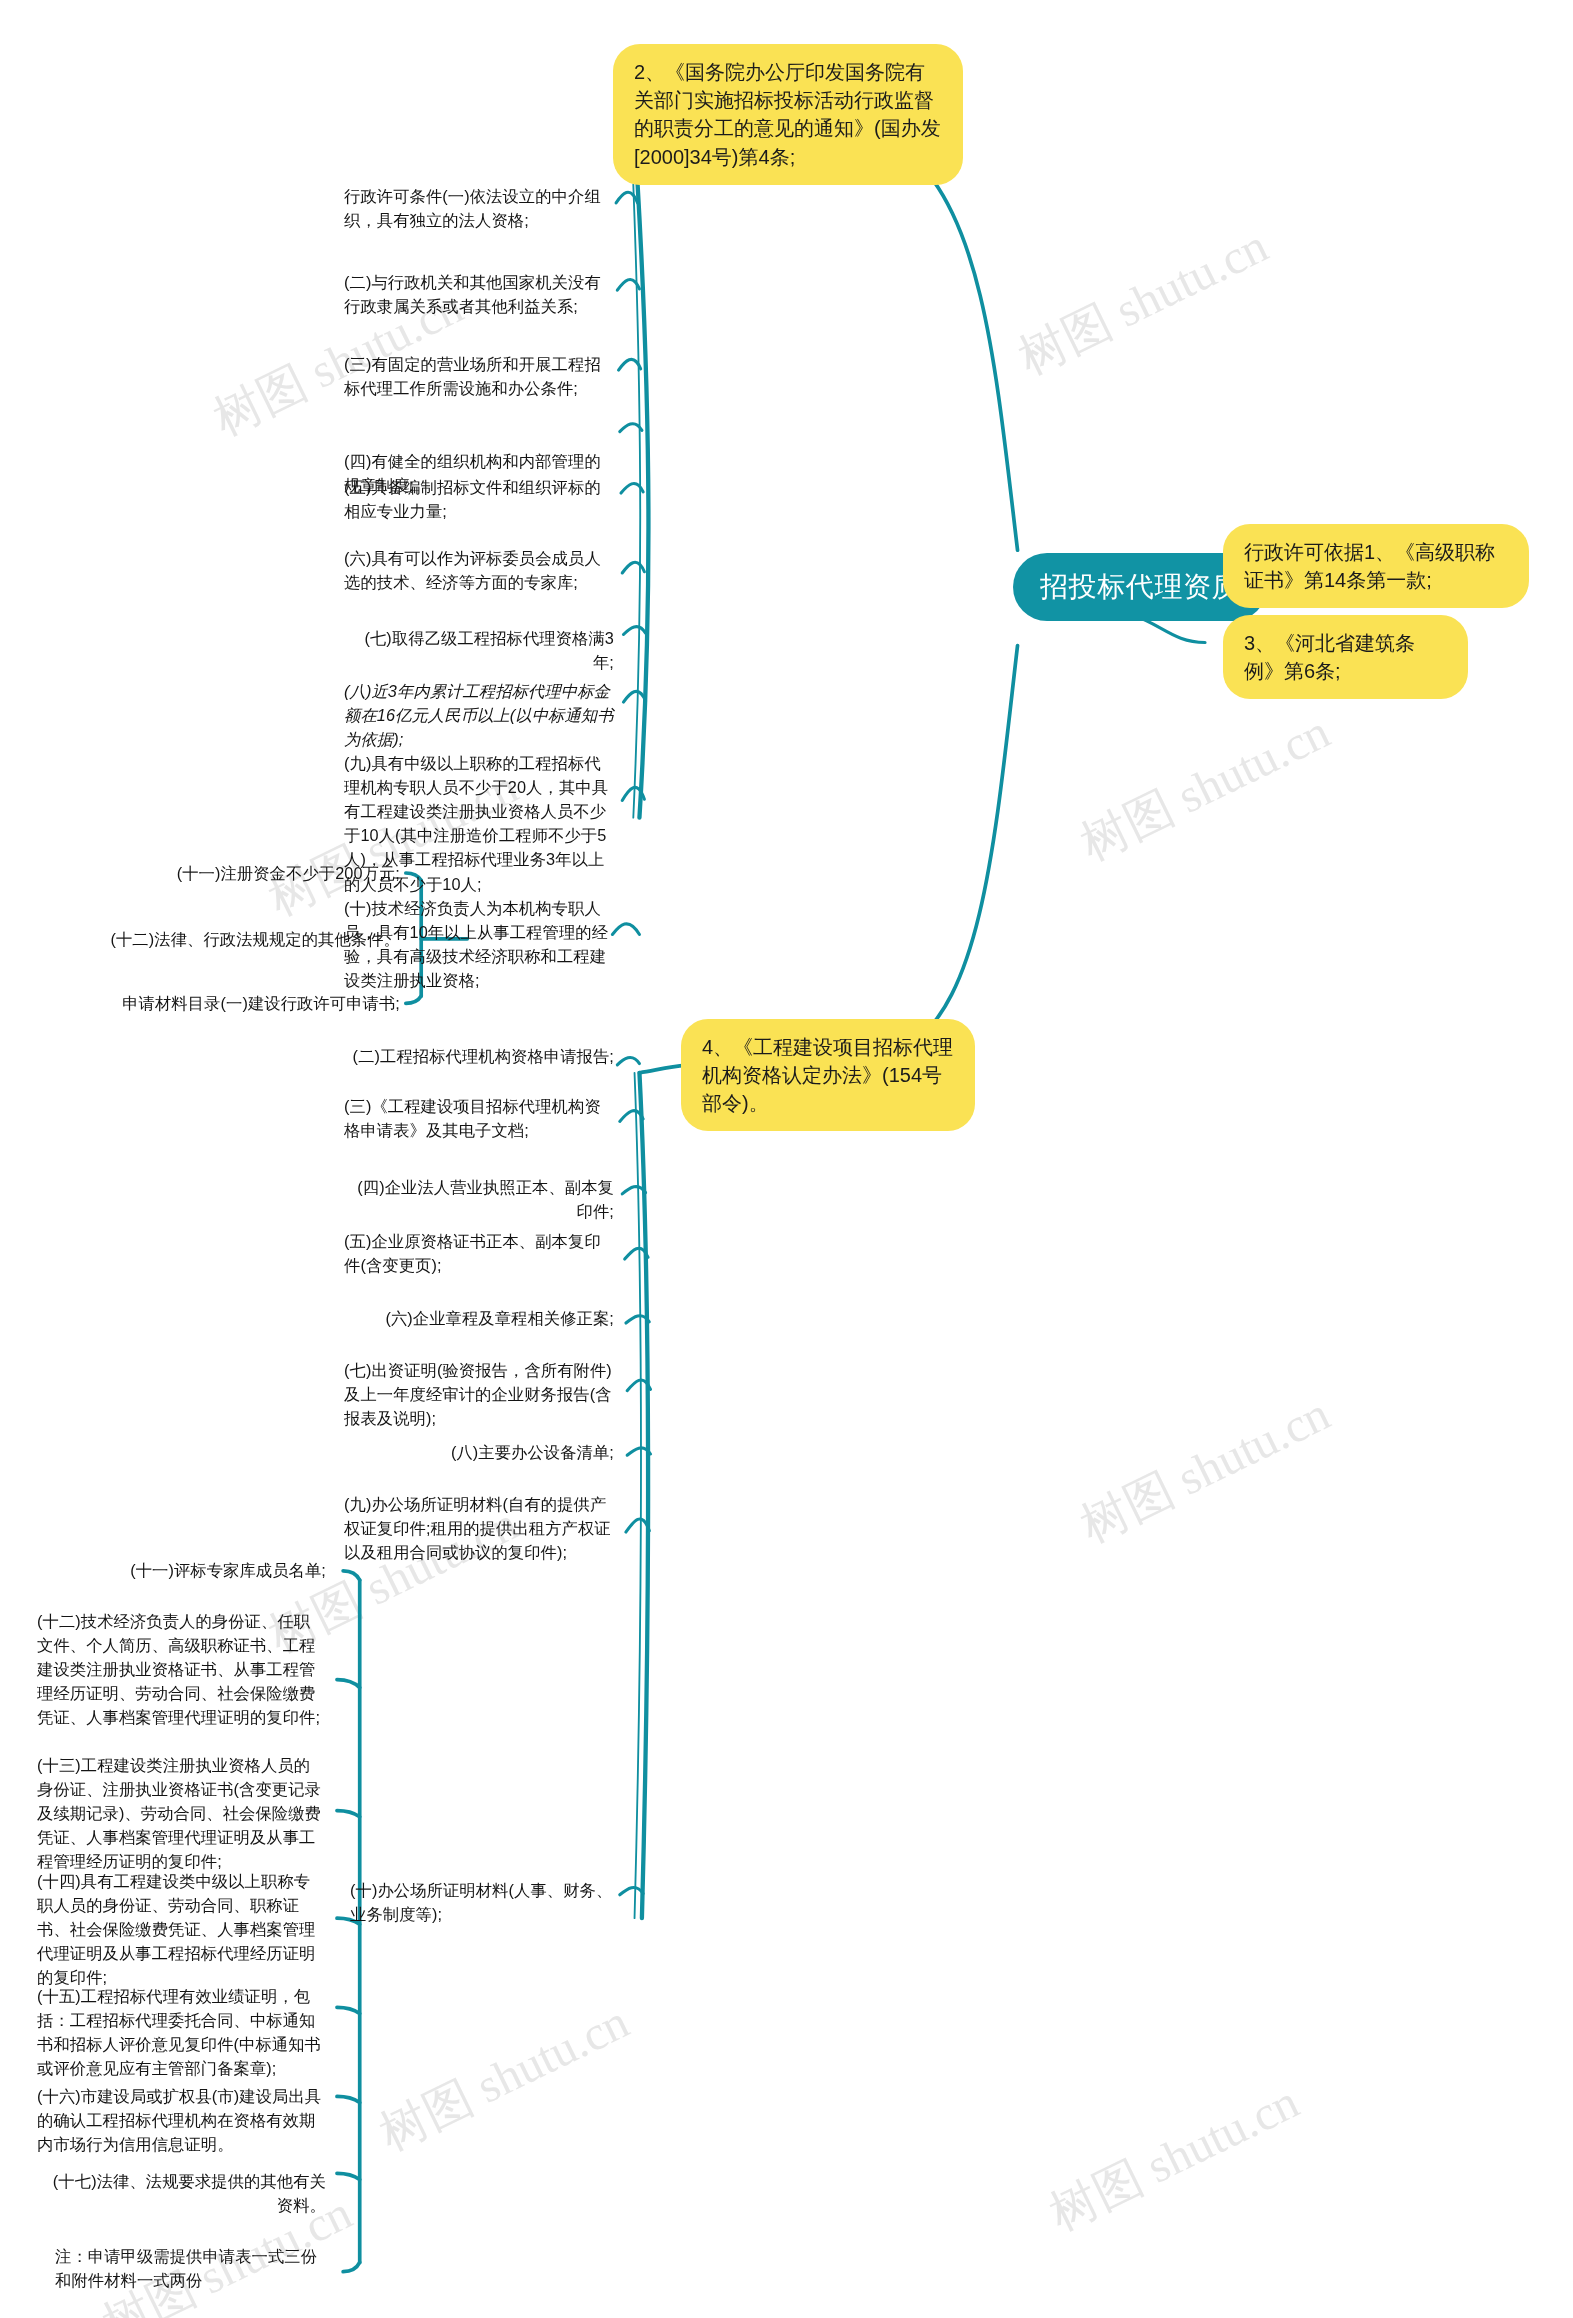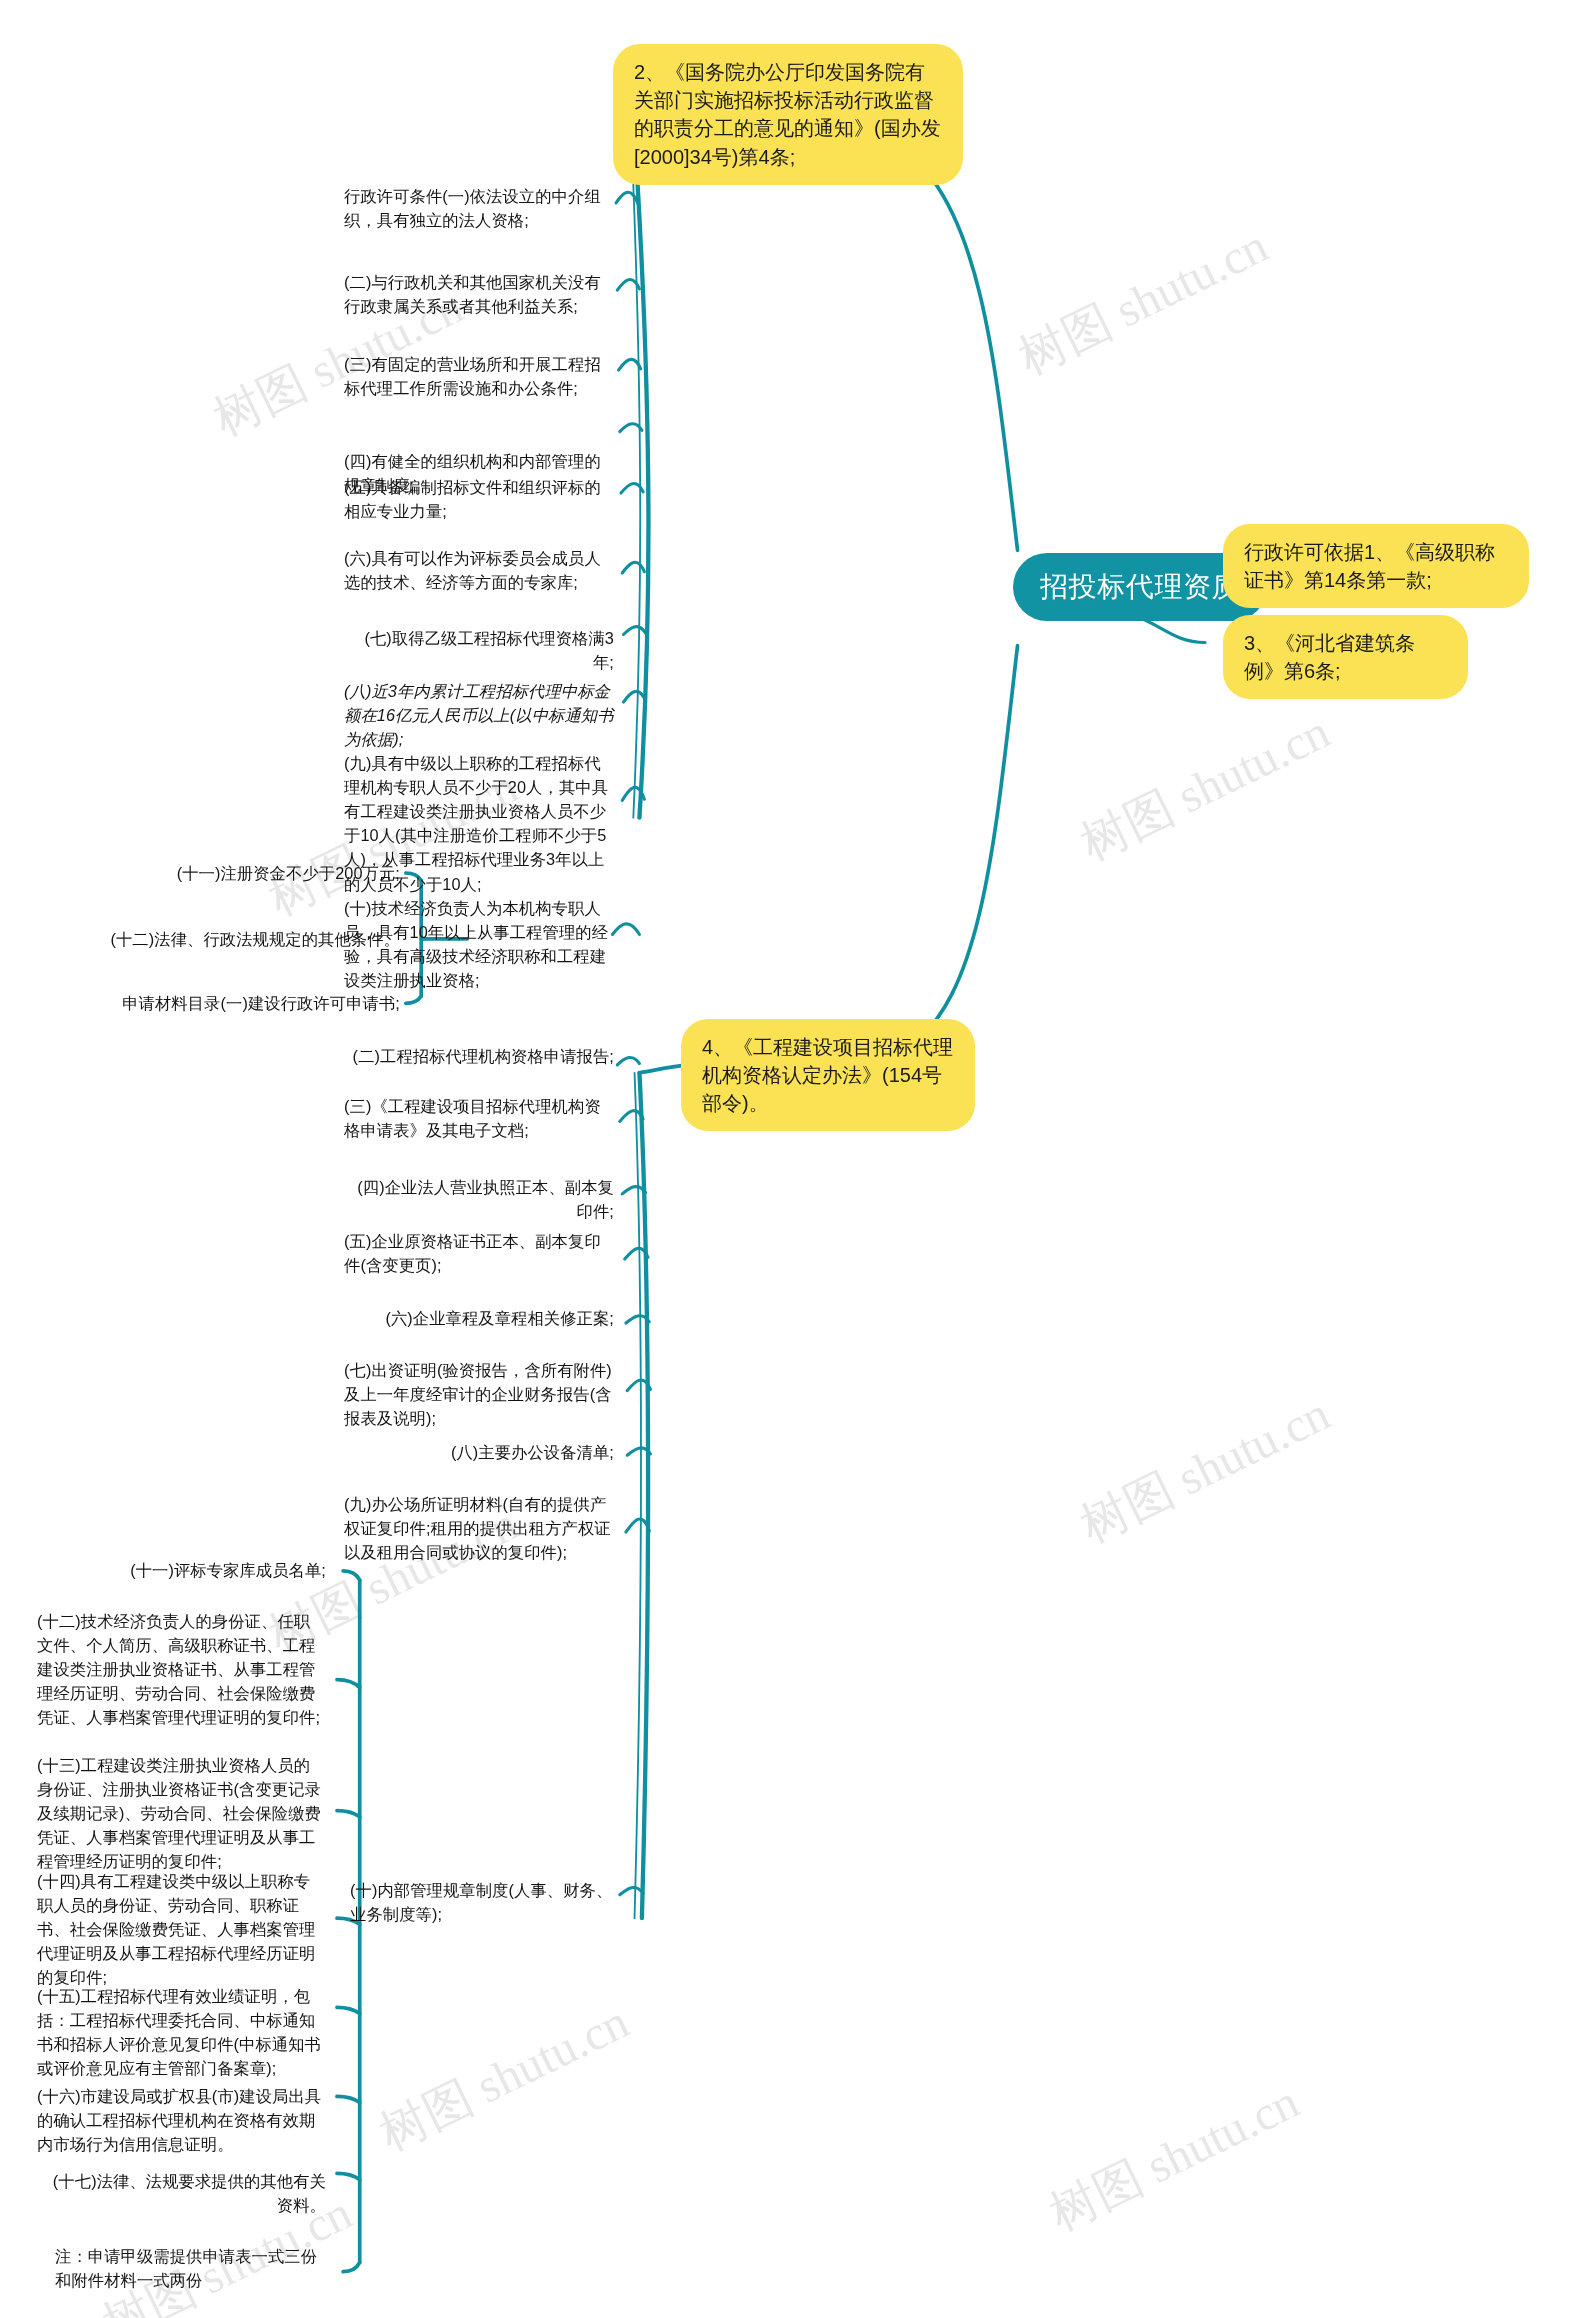--- a/index.html
+++ b/index.html
@@ -160,21 +160,21 @@
   <div class="node leaf l" style="left:344px;top:1229px;width:270px;">(五)企业原资格证书正本、副本复印件(含变更页);</div>
 
   <div class="node leaf r" style="left:344px;top:1306px;width:270px;">(六)企业章程及章程相关修正案;</div>
 
   <div class="node leaf l" style="left:344px;top:1358px;width:270px;">(七)出资证明(验资报告，含所有附件)及上一年度经审计的企业财务报告(含报表及说明);</div>
 
   <div class="node leaf r" style="left:344px;top:1440px;width:270px;">(八)主要办公设备清单;</div>
 
   <div class="node leaf l" style="left:344px;top:1492px;width:270px;">(九)办公场所证明材料(自有的提供产权证复印件;租用的提供出租方产权证以及租用合同或协议的复印件);</div>
 
-  <div class="node leaf l" style="left:350px;top:1878px;width:270px;">(十)内部管理规章制度(人事、财务、业务制度等);</div>
+  <div class="node leaf l" style="left:350px;top:1878px;width:270px;">(十)办公场所证明材料(人事、财务、业务制度等);</div>
 
   <div class="node leaf r" style="left:37px;top:1558px;width:289px;">(十一)评标专家库成员名单;</div>
 
   <div class="node leaf l" style="left:37px;top:1609px;width:289px;">(十二)技术经济负责人的身份证、任职文件、个人简历、高级职称证书、工程建设类注册执业资格证书、从事工程管理经历证明、劳动合同、社会保险缴费凭证、人事档案管理代理证明的复印件;</div>
 
   <div class="node leaf l" style="left:37px;top:1753px;width:289px;">(十三)工程建设类注册执业资格人员的身份证、注册执业资格证书(含变更记录及续期记录)、劳动合同、社会保险缴费凭证、人事档案管理代理证明及从事工程管理经历证明的复印件;</div>
 
   <div class="node leaf l" style="left:37px;top:1869px;width:289px;">(十四)具有工程建设类中级以上职称专职人员的身份证、劳动合同、职称证书、社会保险缴费凭证、人事档案管理代理证明及从事工程招标代理经历证明的复印件;</div>
 
   <div class="node leaf l" style="left:37px;top:1984px;width:289px;">(十五)工程招标代理有效业绩证明，包括：工程招标代理委托合同、中标通知书和招标人评价意见复印件(中标通知书或评价意见应有主管部门备案章);</div>

